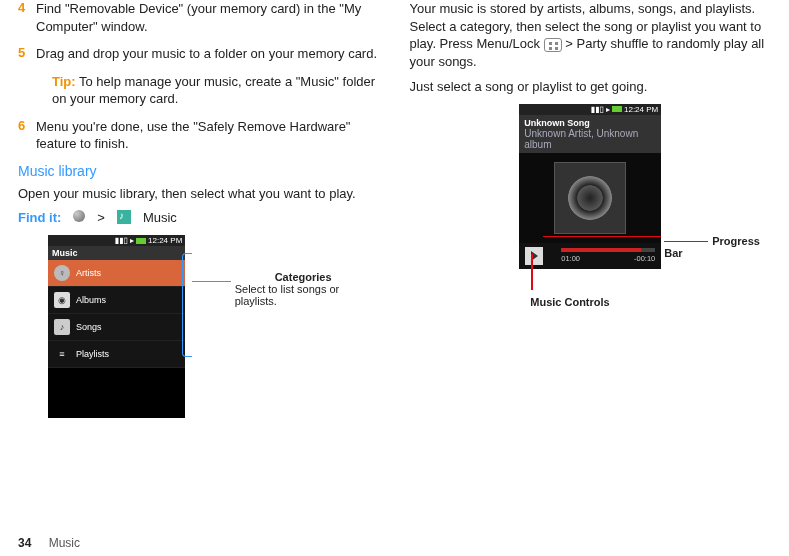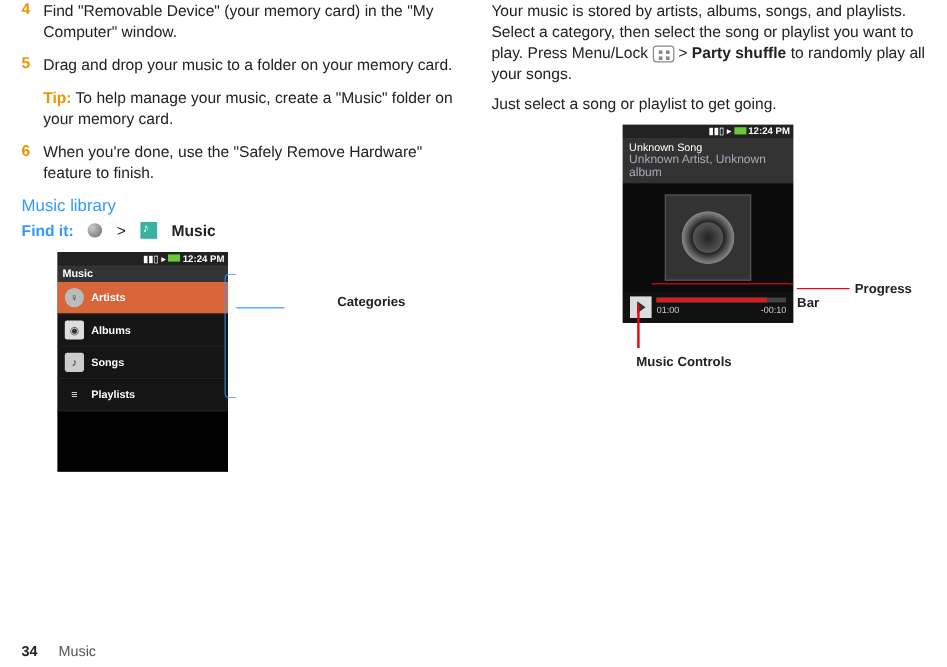--- a/index.html
+++ b/index.html
@@ -3,30 +3,30 @@
 <meta charset="utf-8">
 <style>
   * { box-sizing: border-box; margin: 0; padding: 0; }
   body { font-family: Arial, Helvetica, sans-serif; font-size: 13px; color: #222; width: 789px; height: 556px; position: relative; background: #fff; }
   .page { display: flex; gap: 30px; padding: 0 18px; }
   .col { flex: 1 1 0; }
   .step { display: flex; margin-bottom: 10px; }
   .step-num { color: #f29200; font-weight: bold; width: 18px; flex: none; }
   .step-text { flex: 1; line-height: 1.35; }
   .tip-label { color: #f29200; font-weight: bold; }
-  .tip-block { margin-left: 18px; margin-bottom: 10px; line-height: 1.35; }
+  .tip-block { margin-left: 34px; margin-bottom: 10px; line-height: 1.35; }
   .h2 { color: #ff4a1a; font-size: 19px; font-weight: normal; margin: 10px 0 8px; }
   .h3 { color: #3399ff; font-size: 14px; font-weight: normal; margin: 4px 0 6px; }
   .body-text { line-height: 1.35; margin-bottom: 8px; }
   .find-it { color: #3399ff; font-weight: bold; }
-  .find-line { display: flex; align-items: center; gap: 12px; margin-bottom: 10px; }
+  .find-line { display: flex; align-items: flex-start; gap: 12px; margin-bottom: 10px; }
   .icon-dot { width: 12px; height: 12px; border-radius: 50%; background: radial-gradient(circle at 30% 30%, #ccc, #666); display: inline-block; }
   .icon-music { width: 14px; height: 14px; background: #39b29e; display: inline-block; position: relative; }
   .icon-music::after { content: "♪"; color: #fff; font-size: 10px; position: absolute; left: 2px; top: 0; }
-  .bold { font-weight: bold; }
+  .bold { font-weight: normal; }
   .menu-key { display: inline-block; width: 18px; height: 14px; border: 1px solid #888; border-radius: 3px; position: relative; vertical-align: middle; }
   .menu-key::before { content: ""; position: absolute; left: 4px; top: 3px; width: 3px; height: 3px; background: #888; box-shadow: 6px 0 #888, 0 5px #888, 6px 5px #888; }
   
   .phone-wrap { display: flex; align-items: flex-start; margin-left: 30px; }
   .phone-wrap2 { display: flex; align-items: flex-start; justify-content: center; position: relative; }
   .phone { width: 142px; background: #000; color: #fff; font-size: 9px; }
   .statusbar { background: #222; color: #fff; display: flex; justify-content: flex-end; align-items: center; gap: 2px; padding: 1px 3px; font-size: 8px; }
   .statusbar .sig { display: inline-block; }
   .statusbar .batt { width: 10px; height: 6px; background: #6c3; display: inline-block; }
   .titlebar { background: #333; padding: 2px 4px; font-weight: bold; font-size: 9px; }
@@ -36,26 +36,26 @@
   .cat-icon.square { border-radius: 2px; background: #ddd; }
   .cat-icon.note { border-radius: 2px; background: #ccc; color: #333; }
   .cat-icon.list { border-radius: 0; background: transparent; color: #fff; }
   .phone-spacer { height: 50px; background: #000; }
   .callout-line { border-top: 1.5px solid #3399ff; width: 40px; margin-top: 46px; }
   .callout-bracket { border: 1.5px solid #3399ff; border-right: none; width: 10px; height: 104px; margin-top: 18px; margin-left: -3px; border-radius: 4px 0 0 4px; }
   .callout-text { margin-top: 36px; margin-left: 4px; font-size: 11px; }
   .callout-text .ct-title { font-weight: bold; padding-left: 40px; }
   
   .player-title { background: #333; padding: 3px 5px; }
-  .player-title .s1 { font-weight: normal; font-size: 9px; }
+  .player-title .s1 { font-weight: bold; font-size: 9px; }
   .player-title .s2 { color: #aab; font-size: 10px; }
   .album-area { background: #0b0b0b; height: 90px; display: flex; align-items: center; justify-content: center; }
   .album-art { width: 72px; height: 72px; background: #333; border: 1px solid #555; display: flex; align-items: center; justify-content: center; }
   .disc { width: 44px; height: 44px; border-radius: 50%; background: radial-gradient(circle, #222 0%, #555 40%, #222 42%, #888 70%, #222 72%); }
-  .controls-row { display: flex; align-items: center; padding: 4px 6px; gap: 4px; background: #111; }
+  .controls-row { display: flex; align-items: center; padding: 4px 6px; gap: 18px; background: #111; }
   .play-btn { width: 18px; height: 18px; background: #ddd; display: flex; align-items: center; justify-content: center; }
   .play-tri { width: 0; height: 0; border-left: 7px solid #333; border-top: 5px solid transparent; border-bottom: 5px solid transparent; }
   .prog-col { flex: 1; }
   .prog-bar { height: 4px; background: #444; position: relative; }
   .prog-fill { height: 100%; width: 85%; background: #c22; }
   .time-row { display: flex; justify-content: space-between; font-size: 7.5px; color: #ccc; margin-top: 2px; }
   .cl-right { position: absolute; font-size: 11px; }
   .cl-r1 { left: calc(50% + 74px); top: 131px; }
   .cl-r1 .line { border-top: 1.5px solid #e30613; width: 44px; display: inline-block; vertical-align: middle; margin-right: 4px; }
   .cl-r1 .lbl { font-weight: bold; }
@@ -78,24 +78,25 @@
     </div>
     <div class="step">
       <div class="step-num">5</div>
       <div class="step-text">Drag and drop your music to a folder on your memory card.</div>
     </div>
     <div class="tip-block">
       <span class="tip-label">Tip:</span><span> To help manage your music, create a "Music" folder on your memory card.</span>
     </div>
     <div class="step">
       <div class="step-num">6</div>
-      <div class="step-text">When you're done, use the "Safely Remove Hardware" feature to finish.</div>
+      <div class="step-text">Menu you're done, use the "Safely Remove Hardware" feature to finish.</div>
     </div>
 
     <div class="h3">Music library</div>
+    <div class="body-text">Open your music library, then select what you want to play.</div>
 
     <div class="find-line">
       <span class="find-it">Find it:</span>
       <span class="icon-dot"></span>
       <span>&gt;</span>
       <span class="icon-music"></span>
       <span class="bold">Music</span>
     </div>
 
     <div class="phone-wrap">
@@ -122,20 +123,21 @@
         <div class="cat-item">
           <span class="cat-icon list">≡</span>
           <span class="bold">Playlists</span>
         </div>
         <div class="phone-spacer"></div>
       </div>
       <div class="callout-bracket"></div>
       <div class="callout-line"></div>
       <div class="callout-text">
         <div class="ct-title">Categories</div>
+        <div>Select to list songs or playlists.</div>
       </div>
     </div>
   </div>
 
   <div class="col">
     <div class="body-text">
       <span>Your music is stored by artists, albums, songs, and playlists. Select a category, then select the song or playlist you want to play. Press Menu/Lock </span>
       <span class="menu-key"></span>
       <span> &gt; </span><span class="bold">Party shuffle</span><span> to randomly play all your songs.</span>
     </div>

